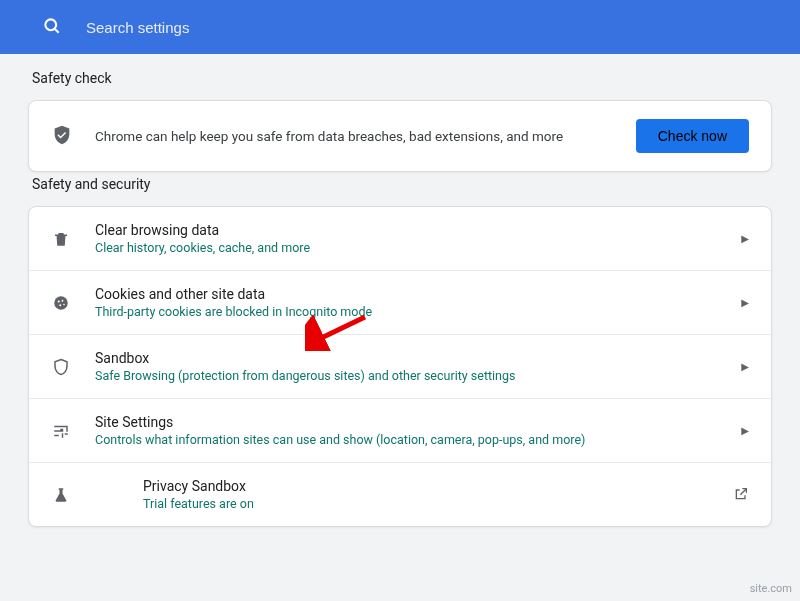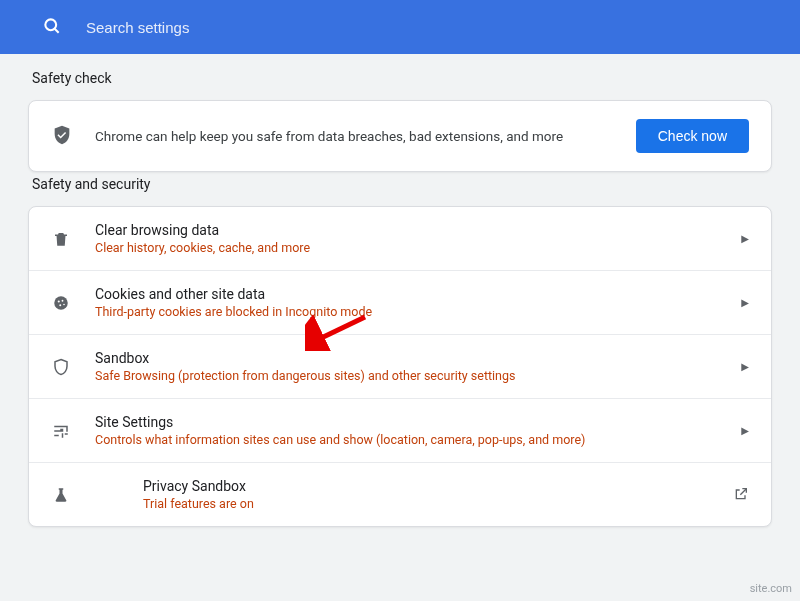--- a/index.html
+++ b/index.html
@@ -52,21 +52,21 @@
     padding: 18px 22px;
   }
   .safety-row .shield { margin-right: 22px; }
   .safety-text {
     flex: 1;
     font-size: 13.5px;
     color: #3c4043;
   }
   .check-now {
     background: #1a73e8;
-    color: #ffffff;
+    color: #000000;
     border: none;
     border-radius: 4px;
     padding: 9px 22px;
     font-size: 14px;
     font-weight: 500;
     cursor: pointer;
   }
   .list-row {
     display: flex;
     align-items: center;
@@ -84,21 +84,21 @@
     justify-content: center;
   }
   .row-text { flex: 1; }
   .row-title {
     font-size: 14px;
     color: #202124;
     margin-bottom: 2px;
   }
   .row-sub {
     font-size: 12.5px;
-    color: #c2410c;
+    color: #0f766e;
   }
   .row-arrow { color: #5f6368; font-size: 10px; }
   .annotation-arrow {
     position: absolute;
     left: 305px;
     top: 311px;
     pointer-events: none;
   }
   .watermark {
     position: absolute;

